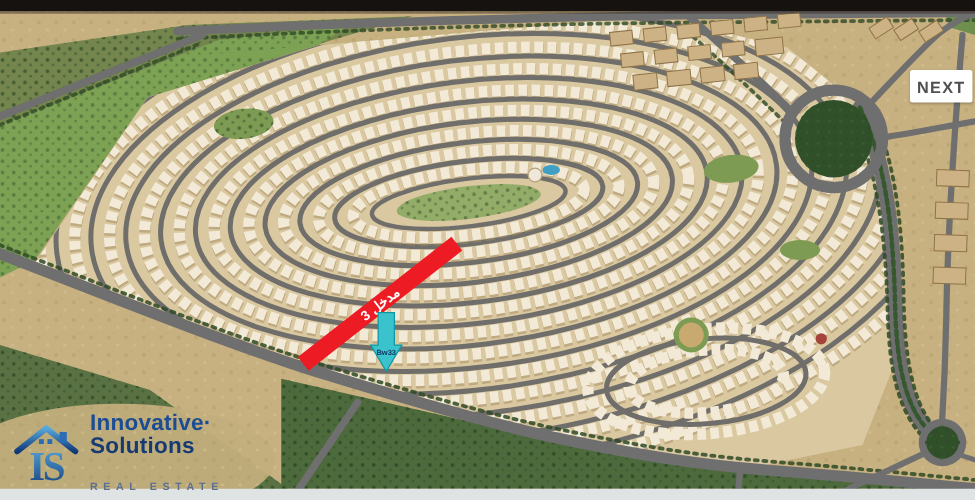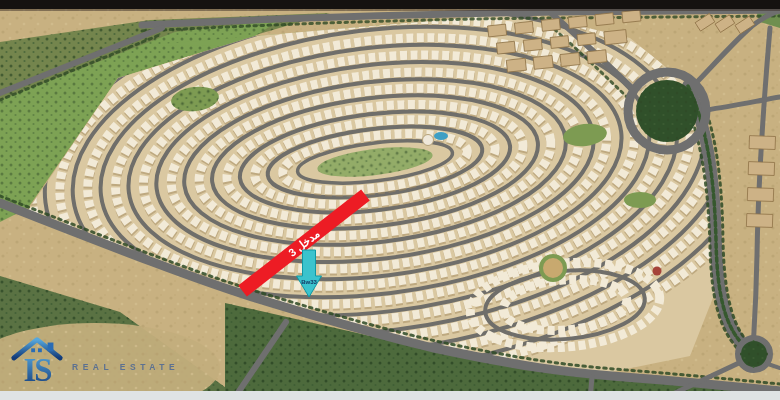--- a/index.html
+++ b/index.html
@@ -208,33 +208,36 @@
   <g>
     <polygon points="302.5,250 315.5,250 315.5,276 321.5,276 309,297 296.5,276 302.5,276" stroke="#0f97a4" stroke-width="1" fill="#3bc3cd"></polygon>
     <text x="309" y="284" text-anchor="middle" font-size="6" font-weight="bold" fill="#143a66" font-family="Liberation Sans, sans-serif">Bw33</text>
   </g>
 
   <rect x="0" y="0" width="780" height="9" fill="#151210"></rect>
   <rect x="0" y="9" width="780" height="2" fill="#3a2e26" opacity="0.5"></rect>
   <rect x="0" y="391" width="780" height="9" fill="#dfe3e4"></rect>
 </svg>
 
+  <button class="next-btn">NEXT</button>
 
   <div class="logo">
     <svg width="58" height="58" viewBox="0 0 60 60">
       <path d="M6,30 L30,11 L54,30" fill="none" stroke="url(#lg2)" stroke-width="5" stroke-linejoin="round" stroke-linecap="round"></path>
       <rect x="41" y="14" width="6" height="9" fill="#2a6cb5"></rect>
       <rect x="24" y="20" width="4" height="4" fill="#2a6cb5"></rect>
       <rect x="31" y="20" width="4" height="4" fill="#2a6cb5"></rect>
       <defs>
         <linearGradient id="lg2" x1="0" y1="0" x2="0" y2="1">
           <stop offset="0" stop-color="#57a8dd"></stop>
           <stop offset="1" stop-color="#123a78"></stop>
         </linearGradient>
       </defs>
       <text x="30" y="54" text-anchor="middle" font-family="Liberation Serif, serif" font-weight="bold" font-size="34" fill="url(#lg2)" letter-spacing="-2">IS</text>
     </svg>
     <div class="logo-text">
+      <div class="logo-line1"><span>Innovative</span><span class="dot">·</span></div>
+      <div class="logo-line2">Solutions</div>
       <div class="logo-line3">REAL ESTATE</div>
     </div>
   </div>
 
 </div>
 
 </body></html>

